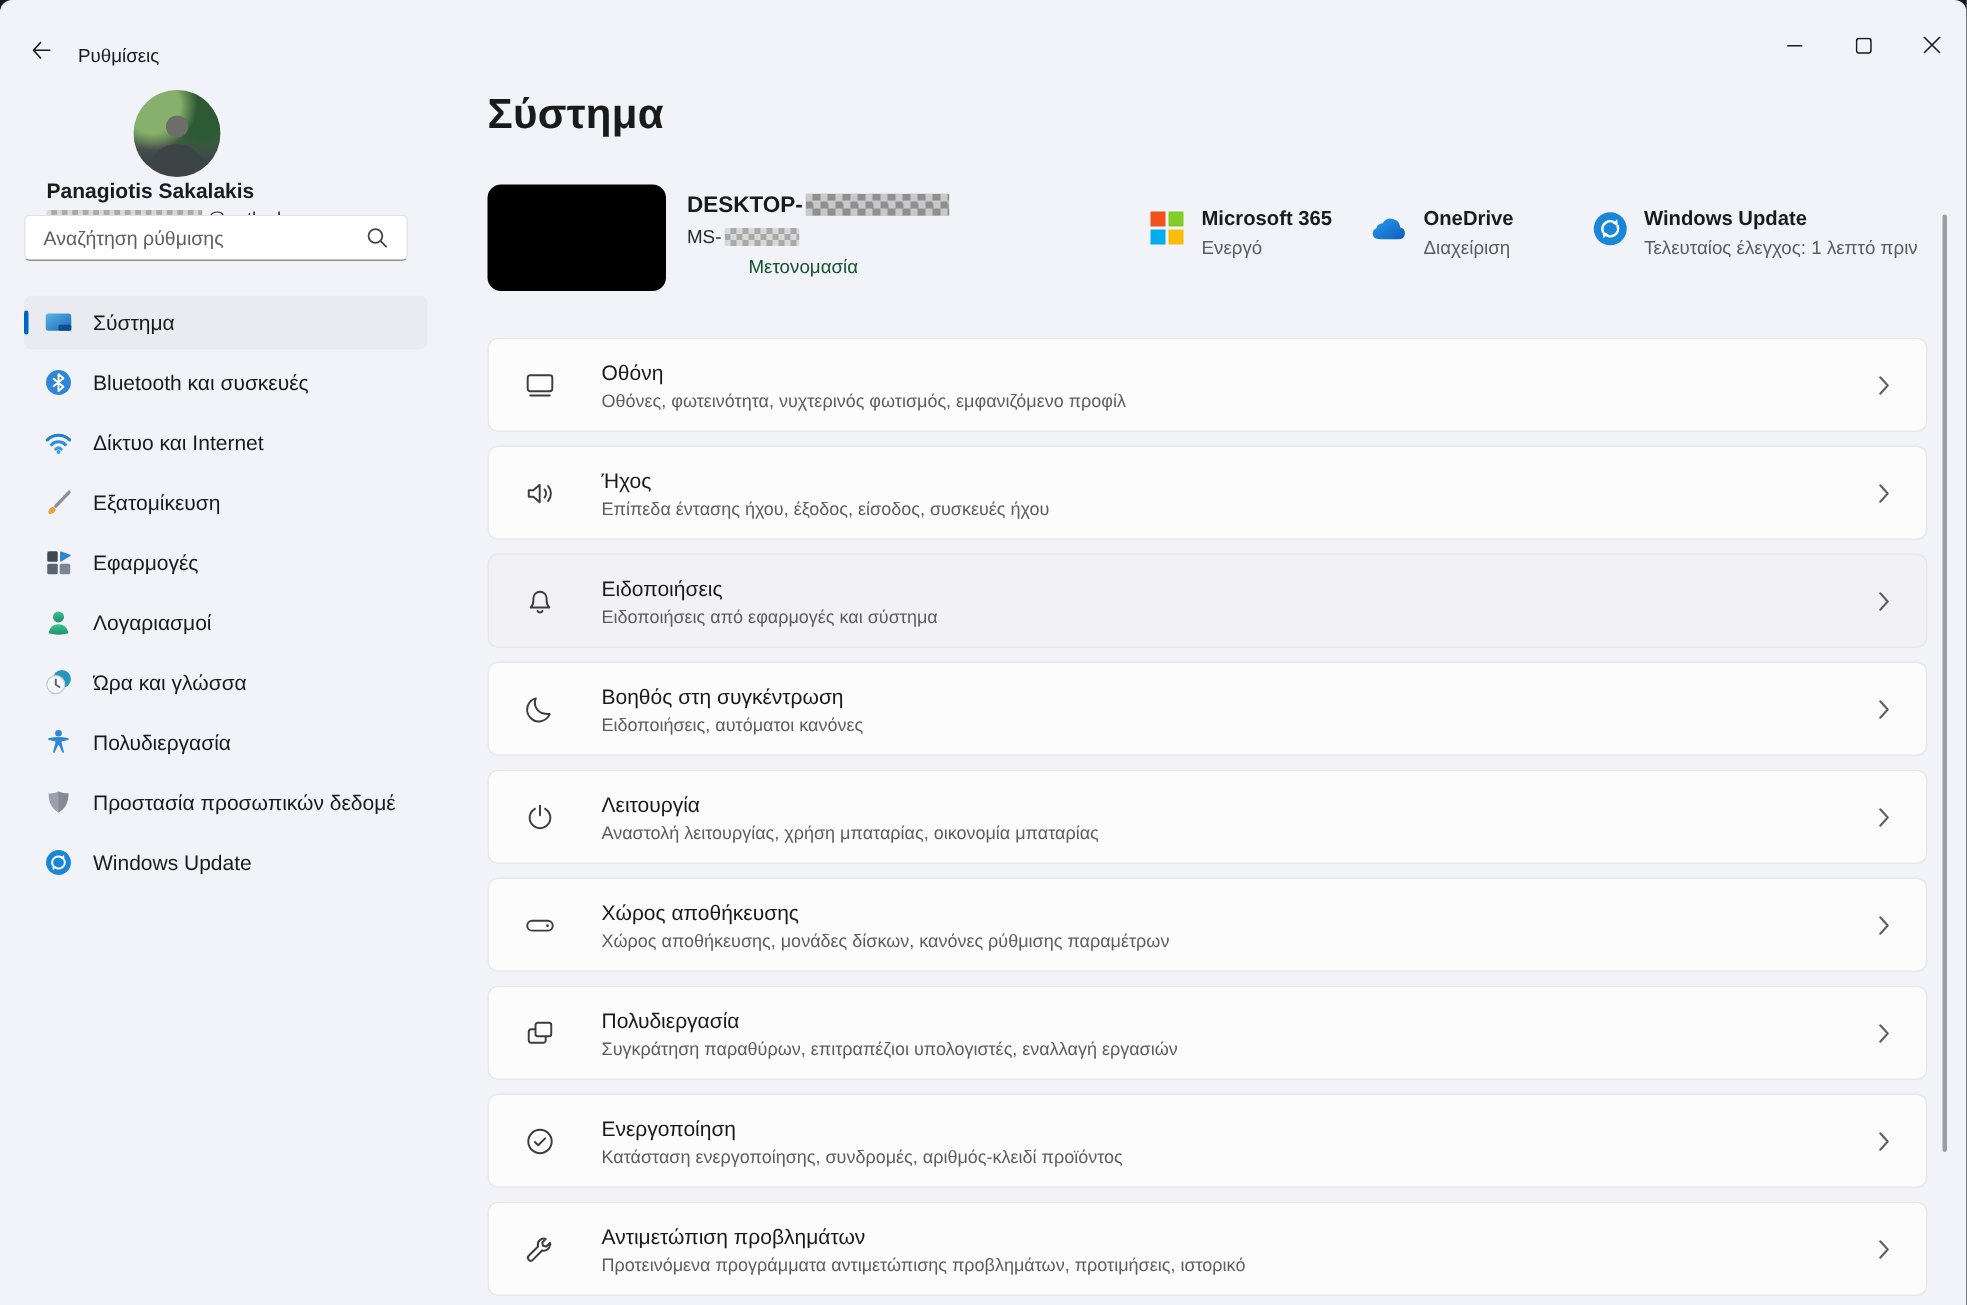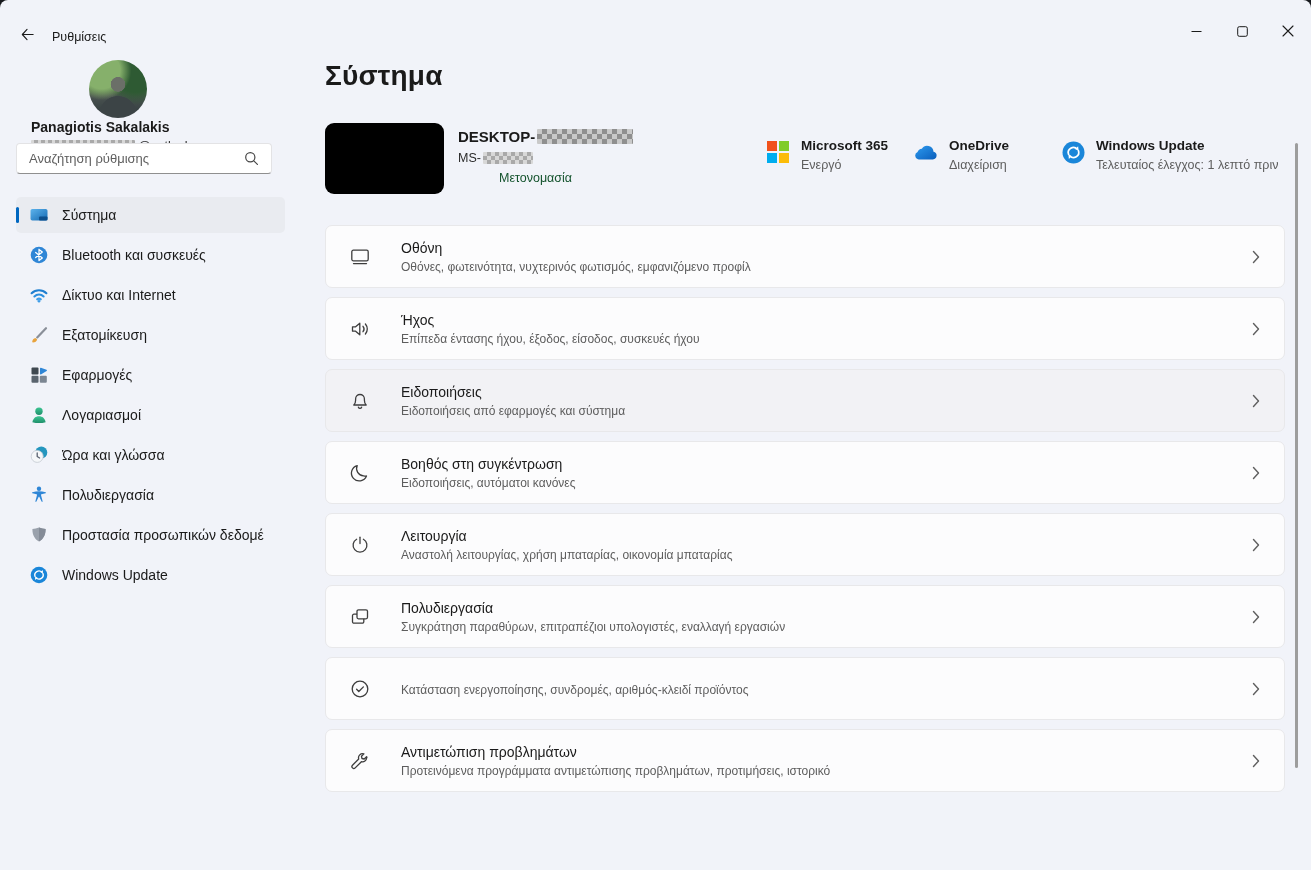--- a/index.html
+++ b/index.html
@@ -433,20 +433,37 @@
           <div class="card-title">Λειτουργία</div>
           <div class="card-sub">Αναστολή λειτουργίας, χρήση μπαταρίας, οικονομία μπαταρίας</div>
         </span>
         <span class="chev">
             <svg width="8" height="14" viewBox="0 0 8 14">
               <path d="M1.5 1.5l5 5.5-5 5.5" stroke="#5f5f5f" stroke-width="1.4" fill="none" stroke-linecap="round" stroke-linejoin="round"></path>
             </svg>
           </span>
       </div>
 
+      <div class="card">
+        <span class="card-ic">
+          <svg width="24" height="24" viewBox="0 0 24 24" fill="none" stroke="#3d3d3d" stroke-width="1.3">
+              <rect x="3.5" y="8.8" width="17" height="6.6" rx="3.3"></rect>
+              <circle cx="17" cy="12.1" r="0.9" fill="#3d3d3d" stroke="none"></circle>
+            </svg>
+        </span>
+        <span class="card-text">
+          <div class="card-title">Χώρος αποθήκευσης</div>
+          <div class="card-sub">Χώρος αποθήκευσης, μονάδες δίσκων, κανόνες ρύθμισης παραμέτρων</div>
+        </span>
+        <span class="chev">
+            <svg width="8" height="14" viewBox="0 0 8 14">
+              <path d="M1.5 1.5l5 5.5-5 5.5" stroke="#5f5f5f" stroke-width="1.4" fill="none" stroke-linecap="round" stroke-linejoin="round"></path>
+            </svg>
+          </span>
+      </div>
 
       <div class="card">
         <span class="card-ic">
           <svg width="24" height="24" viewBox="0 0 24 24" fill="none" stroke="#3d3d3d" stroke-width="1.3" stroke-linejoin="round">
               <rect x="9" y="4.8" width="10.5" height="9" rx="1.5"></rect>
               <path d="M15.8 13.8v2.9a1.5 1.5 0 0 1-1.5 1.5H6a1.5 1.5 0 0 1-1.5-1.5v-6A1.5 1.5 0 0 1 6 9.2h3"></path>
             </svg>
         </span>
         <span class="card-text">
           <div class="card-title">Πολυδιεργασία</div>
@@ -460,20 +477,21 @@
       </div>
 
       <div class="card">
         <span class="card-ic">
           <svg width="24" height="24" viewBox="0 0 24 24" fill="none" stroke="#3d3d3d" stroke-width="1.3" stroke-linecap="round" stroke-linejoin="round">
               <circle cx="12" cy="12" r="7.8"></circle>
               <path d="M8.6 12.3l2.2 2.2 4.6-4.6"></path>
             </svg>
         </span>
         <span class="card-text">
+          <div class="card-title">Ενεργοποίηση</div>
           <div class="card-sub">Κατάσταση ενεργοποίησης, συνδρομές, αριθμός-κλειδί προϊόντος</div>
         </span>
         <span class="chev">
             <svg width="8" height="14" viewBox="0 0 8 14">
               <path d="M1.5 1.5l5 5.5-5 5.5" stroke="#5f5f5f" stroke-width="1.4" fill="none" stroke-linecap="round" stroke-linejoin="round"></path>
             </svg>
           </span>
       </div>
 
       <div class="card">

